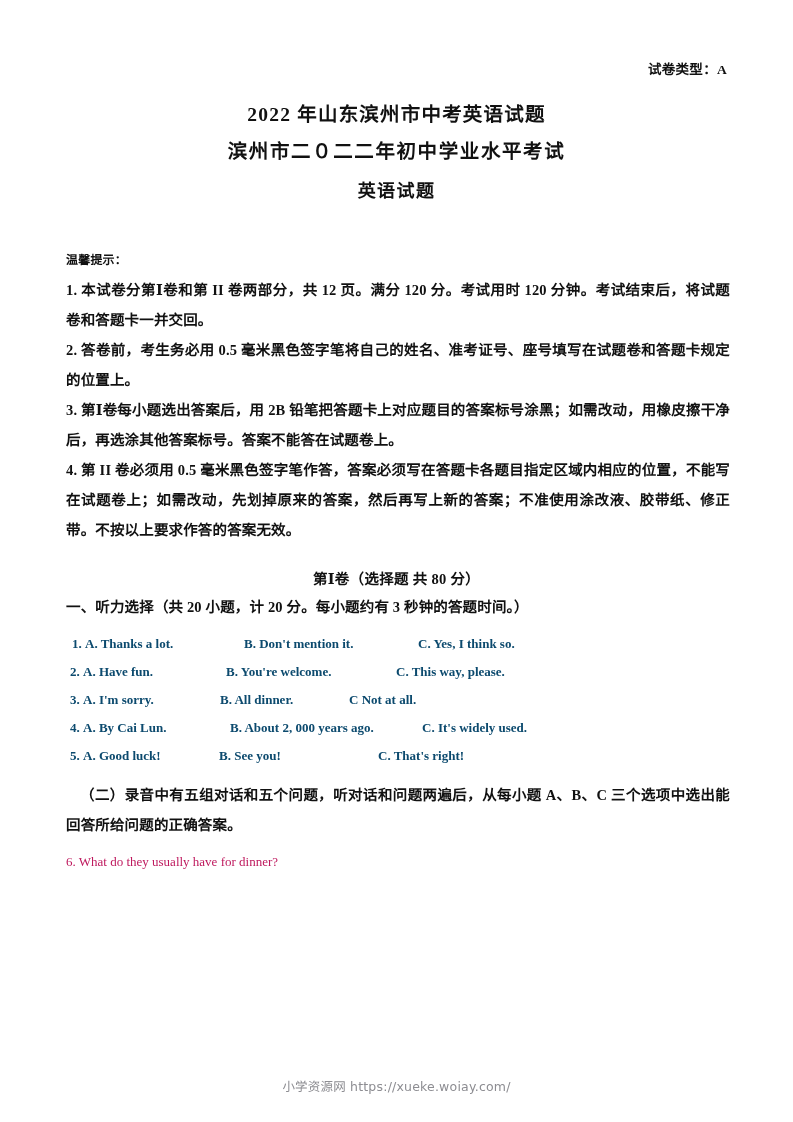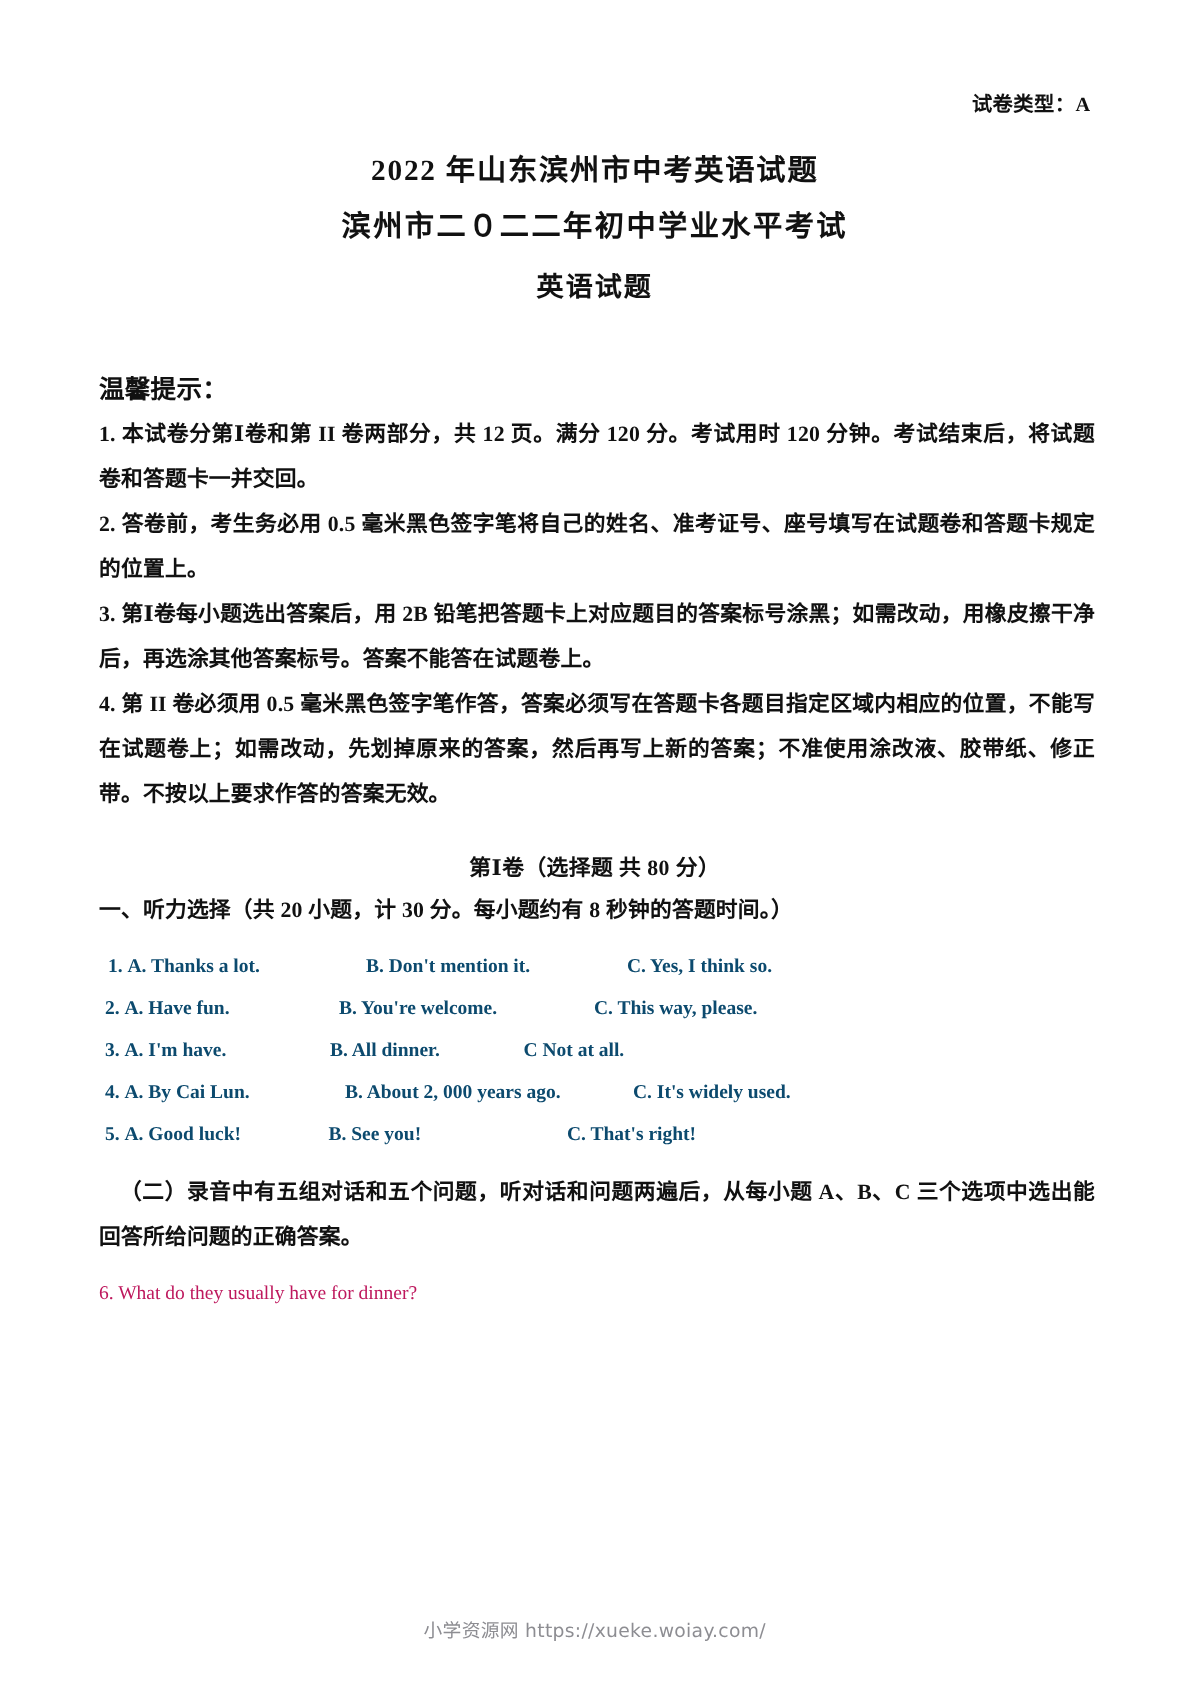--- a/index.html
+++ b/index.html
@@ -70,21 +70,21 @@
   }
 
   
   .notice {
     position: absolute;
     left: 66px;
     right: 63px;
     top: 245px;
   }
   .notice-heading {
-    font-size: 17px;
+    font-size: 12px;
     font-weight: bold;
     line-height: 30px;
     letter-spacing: 0.2px;
   }
   .notice-item {
     font-size: 14.5px;
     font-weight: bold;
     line-height: 30px;
     letter-spacing: 0.15px;
     text-align: justify;
@@ -187,39 +187,39 @@
     <p class="notice-item">1. 本试卷分第Ⅰ卷和第 II 卷两部分，共 12 页。满分 120 分。考试用时 120 分钟。考试结束后，将试题卷和答题卡一并交回。</p>
     <p class="notice-item">2. 答卷前，考生务必用 0.5 毫米黑色签字笔将自己的姓名、准考证号、座号填写在试题卷和答题卡规定的位置上。</p>
     <p class="notice-item">3. 第Ⅰ卷每小题选出答案后，用 2B 铅笔把答题卡上对应题目的答案标号涂黑；如需改动，用橡皮擦干净后，再选涂其他答案标号。答案不能答在试题卷上。</p>
     <p class="notice-item">4. 第 II 卷必须用 0.5 毫米黑色签字笔作答，答案必须写在答题卡各题目指定区域内相应的位置，不能写在试题卷上；如需改动，先划掉原来的答案，然后再写上新的答案；不准使用涂改液、胶带纸、修正带。不按以上要求作答的答案无效。</p>
   </div>
 
   <div class="paper-head">第Ⅰ卷（选择题 共 80 分）</div>
 
   <div class="listening">
 
-    <p class="sec-title">一、听力选择（共 20 小题，计 30 分。每小题约有 8 秒钟的答题时间。）</p>
+    <p class="sec-title">一、听力选择（共 20 小题，计 20 分。每小题约有 3 秒钟的答题时间。）</p>
 
 
     <div class="q-list">
 
       <div class="q-row">
         <span class="opt" style="left:6px;"><span>1.</span>&nbsp;<span>A. Thanks a lot.</span></span>
         <span class="opt" style="left:178px;">B. Don't mention it.</span>
         <span class="opt" style="left:352px;">C. Yes, I think so.</span>
       </div>
 
       <div class="q-row">
         <span class="opt" style="left:4px;"><span>2.</span>&nbsp;<span>A. Have fun.</span></span>
         <span class="opt" style="left:160px;">B. You're welcome.</span>
         <span class="opt" style="left:330px;">C. This way, please.</span>
       </div>
 
       <div class="q-row">
-        <span class="opt" style="left:4px;"><span>3.</span>&nbsp;<span>A. I'm have.</span></span>
+        <span class="opt" style="left:4px;"><span>3.</span>&nbsp;<span>A. I'm sorry.</span></span>
         <span class="opt" style="left:154px;">B. All dinner.</span>
         <span class="opt" style="left:283px;">C Not at all.</span>
       </div>
 
       <div class="q-row">
         <span class="opt" style="left:4px;"><span>4.</span>&nbsp;<span>A. By Cai Lun.</span></span>
         <span class="opt" style="left:164px;">B. About 2, 000 years ago.</span>
         <span class="opt" style="left:356px;">C. It's widely used.</span>
       </div>
 

